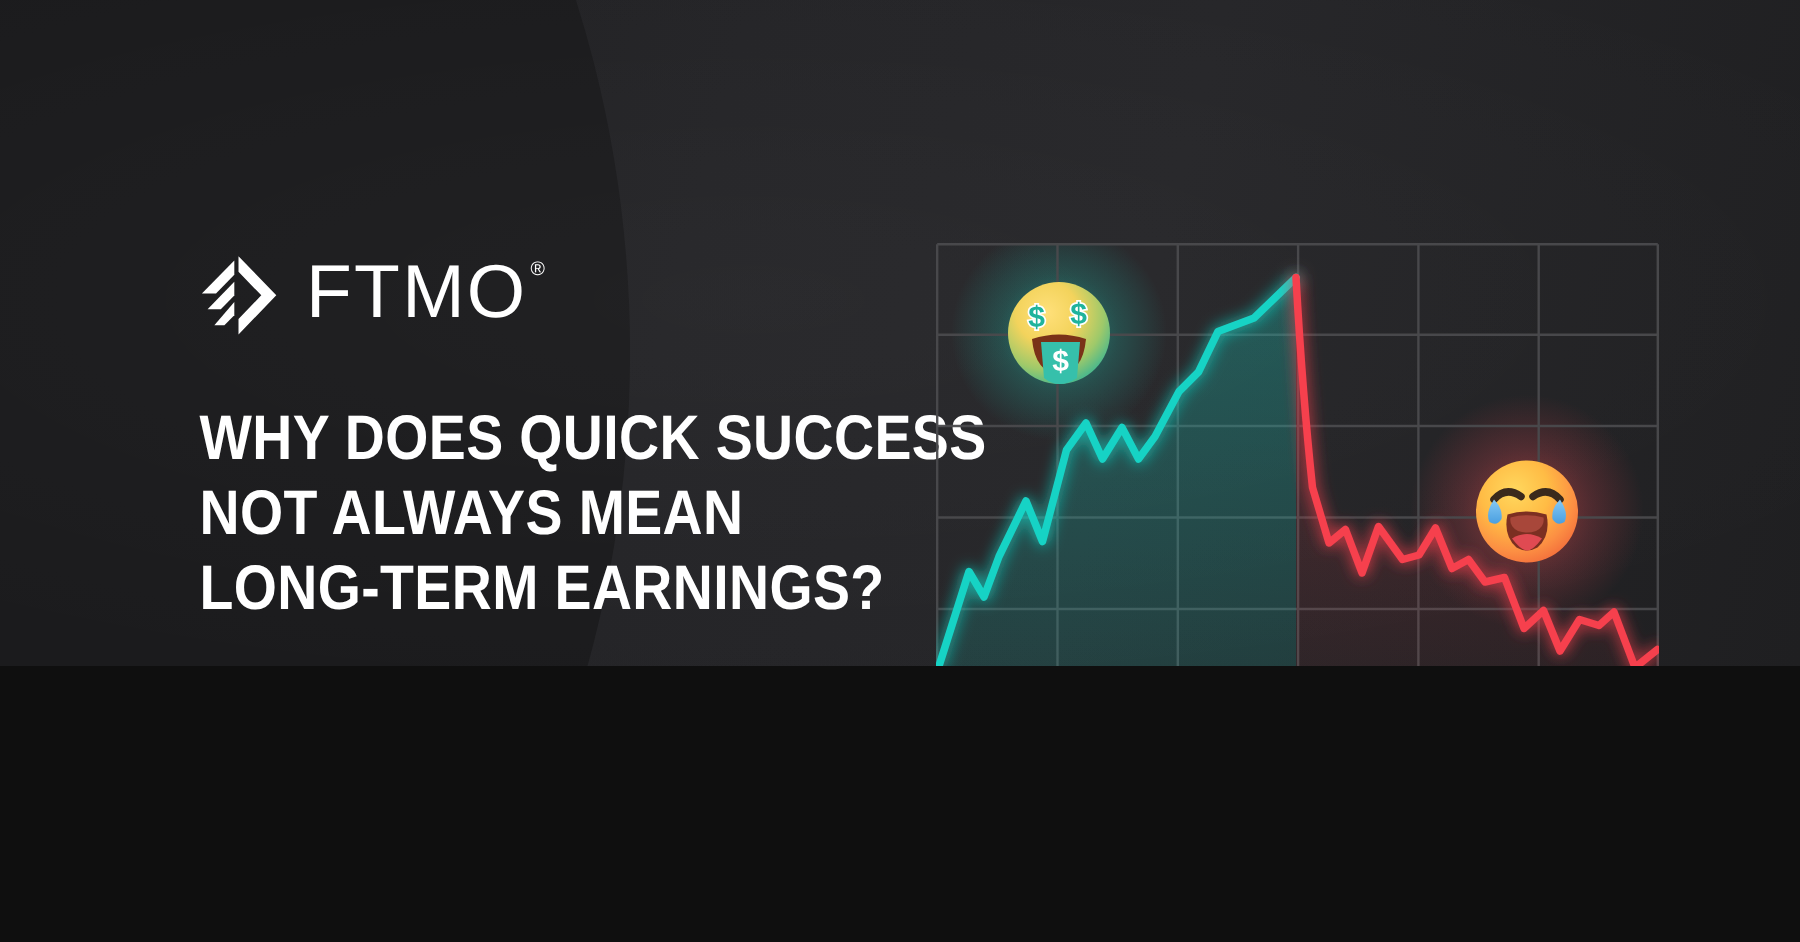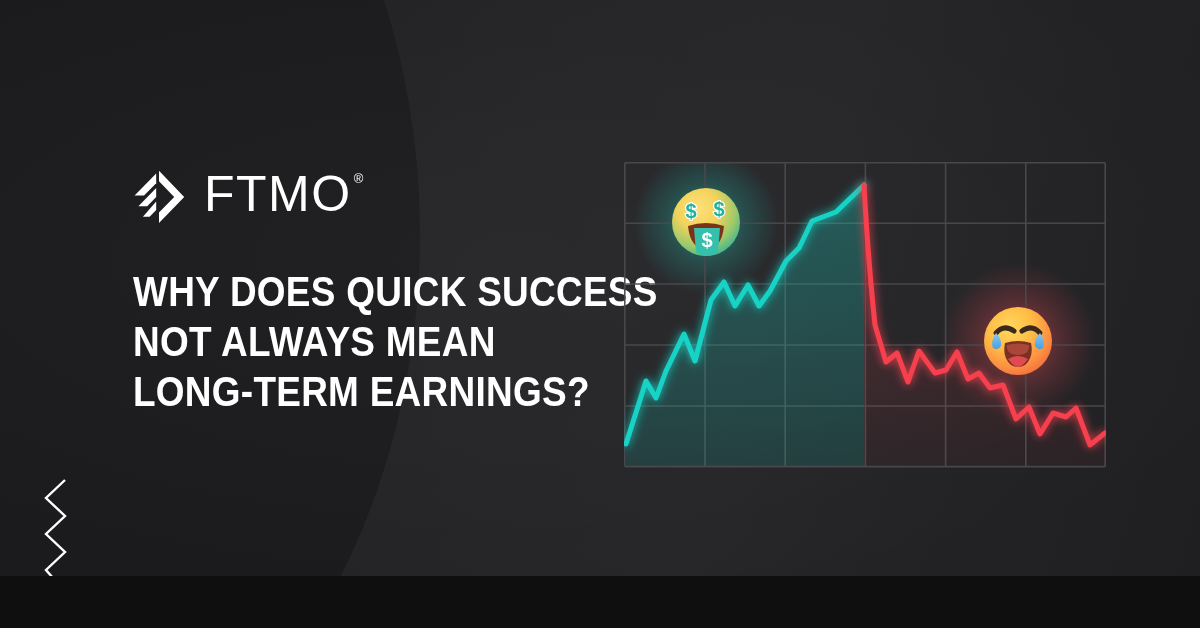--- a/index.html
+++ b/index.html
@@ -6,21 +6,21 @@
     margin: 0;
     padding: 0;
     background: #0f0f0f;
   }
   body {
     font-family: "Liberation Sans", sans-serif;
   }
   #stage {
     position: relative;
     width: 1200px;
-    height: 576px;
+    height: 444px;
     overflow: hidden;
     background: #222224;
   }
   
   .bg-base {
     position: absolute;
     inset: 0;
     background:
       linear-gradient(105deg, #1d1d1f 0%, #242427 38%, #262629 62%, #1f1f21 100%);
   }

